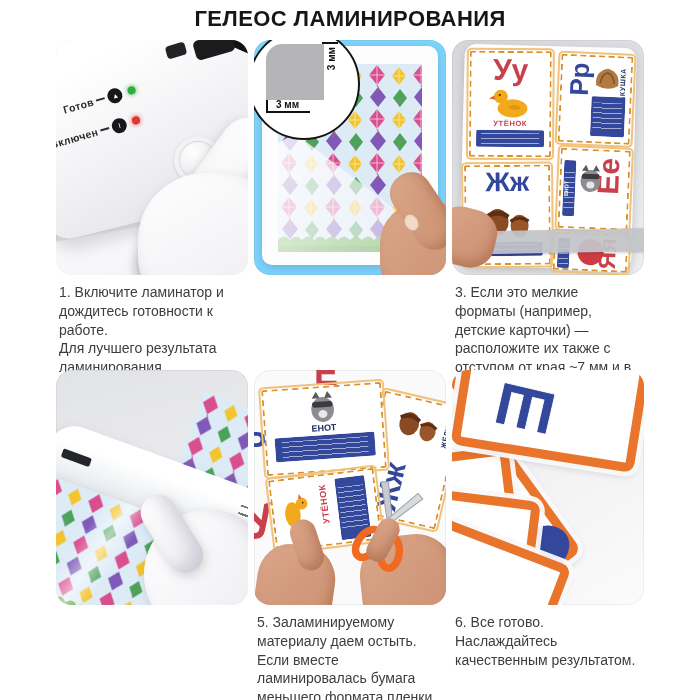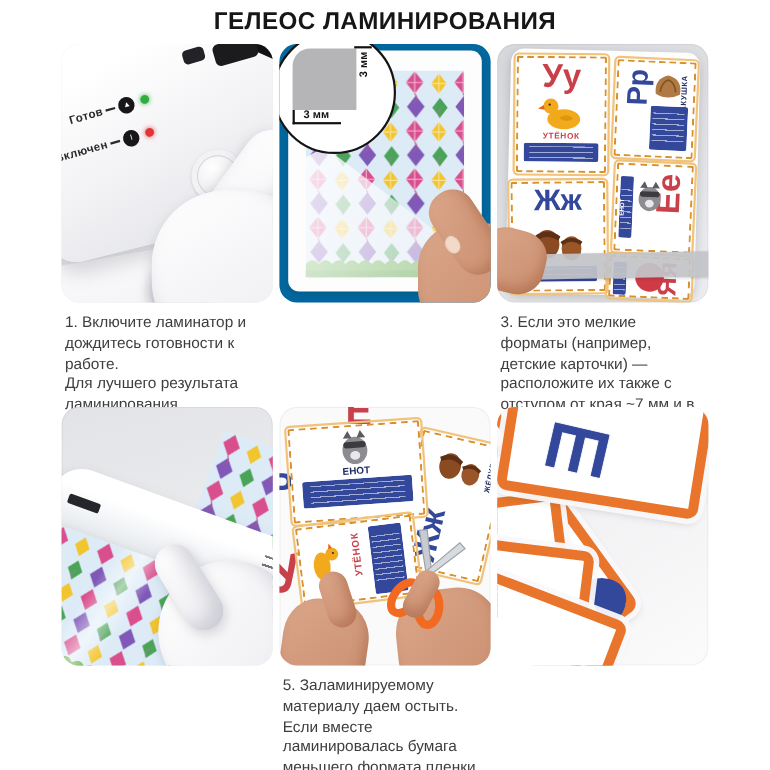--- a/index.html
+++ b/index.html
@@ -51,21 +51,21 @@
   .p1 .btn { right:26px; top:96px; width:48px; height:48px; border-radius:50%;
              background:radial-gradient(circle at 40% 35%,#ffffff,#e8e8eb 70%);
              box-shadow:inset 0 0 0 5px #f2f2f4, inset 0 0 0 6px #d8d8dc, 0 1px 3px rgba(0,0,0,.15); }
   .p1 .finger { right:14px; top:64px; width:56px; height:200px; transform:rotate(36deg); }
   .p1 .hand { right:-40px; bottom:-48px; width:150px; height:150px; border-radius:45%; }
 
   
   .sheet-svg { display:block; }
 
   
-  .p2 { background:#0369a1; }
+  .p2 { background:#7dd3fc; }
   .p2 .pouch { left:8px; top:6px; width:176px; height:219px; background:#fdfdfe; border-radius:10px;
                box-shadow:0 3px 8px rgba(0,0,0,.14); }
   .p2 .sheet { left:24px; top:24px; }
   .p2 .film { left:24px; top:24px; width:144px; height:188px;
               background:linear-gradient(115deg, rgba(255,255,255,.88), rgba(242,244,249,.55));
               clip-path:polygon(0% 42%, 12% 37%, 96% 86%, 72% 104%, 0% 104%); }
   .p2 .film-edge { left:24px; top:24px; width:144px; height:188px;
               background:linear-gradient(115deg, rgba(255,255,255,.9), rgba(255,255,255,0) 18%);
               clip-path:polygon(0% 42%, 12% 37%, 96% 86%, 90% 91%, 2% 48%); }
   .p2 .thumb { right:2px; bottom:22px; width:42px; height:84px; transform:rotate(-34deg);
@@ -398,16 +398,17 @@
           <div class="fan-chip" style="right:44px;top:30px;width:44px;height:30px;transform:rotate(-6deg);"></div>
 
         </div>
         <div class="fan-card" style="left:-102px;top:156px;transform:rotate(21deg);">
           
         </div>
         <div class="fan-card" style="left:16px;top:-150px;transform:rotate(9deg);">
           <div class="big-letter" style="left:28px;bottom:4px;">Ш</div>
         </div>
       </div>
+      <p class="caption">6. Все готово. Наслаждайтесь качественным результатом.</p>
     </div>
 
   </div>
 </div>
 
 </body></html>

